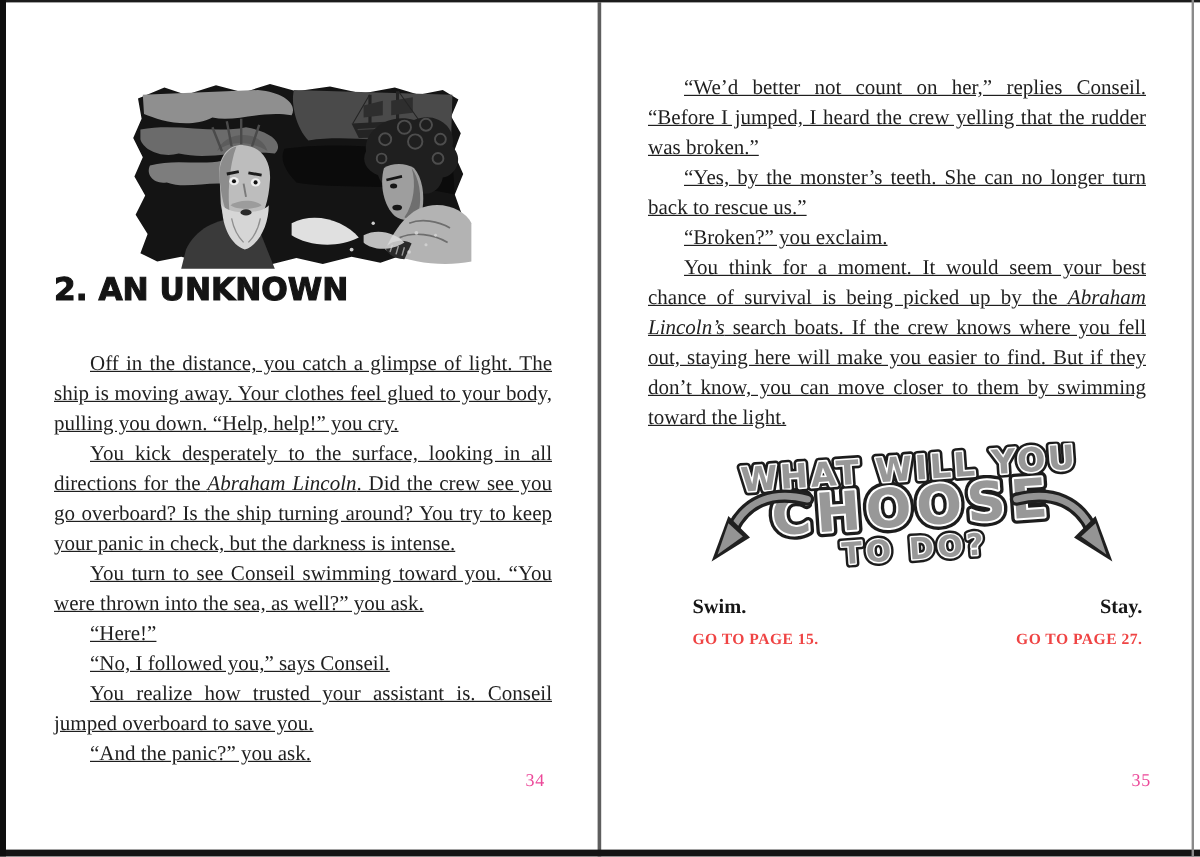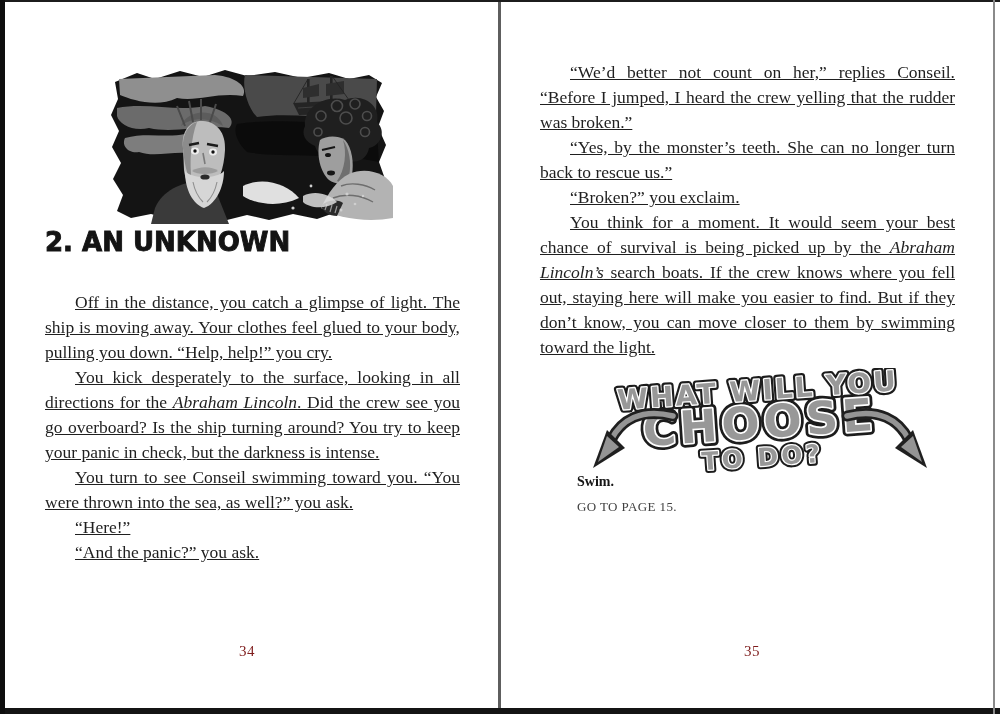--- a/index.html
+++ b/index.html
@@ -21,33 +21,33 @@
     font-family:"DejaVu Sans",sans-serif;font-weight:bold;color:#141414;
     font-size:26px;line-height:27px;letter-spacing:0px;
     -webkit-text-stroke:0.9px #141414;
   }
   .body-text{position:absolute;width:415px;font-size:17.5px;line-height:25px;text-align:justify;text-decoration:underline;}
   .body-left{left:45px;top:290px;}
   .body-right{left:540px;top:60px;}
   .body-text p{margin:0;text-indent:30px;}
   .body-text .em{font-style:italic;}
   .page-number{
-    position:absolute;top:643px;width:414px;text-align:center;
-    font-size:15px;color:#7f1d1d;letter-spacing:0.5px;
+    position:absolute;top:643px;width:414px;text-align:right;
+    font-size:15px;color:#ec4899;letter-spacing:0.5px;
   }
   .pn-left{left:40px;}
   .pn-right{left:545px;}
 
   
   .choice-banner{position:absolute;left:545px;top:368px;width:430px;height:110px;}
   .choice-option{position:absolute;top:474px;}
   .opt-left{left:577px;text-align:left;}
   .opt-right{right:48px;text-align:right;}
-  .opt-label{font-weight:bold;font-size:14px;color:#161616;}
-  .opt-goto{font-weight:normal;font-size:13px;letter-spacing:0.4px;color:#404040;margin-top:9px;}
+  .opt-label{font-weight:bold;font-size:17px;color:#161616;margin-top:22px;}
+  .opt-goto{font-weight:bold;font-size:13px;letter-spacing:0.4px;color:#ef4444;margin-top:9px;}
 </style>
 </head>
 <body>
 
 <div class="spread">
 
   <svg class="illustration" viewBox="0 0 296 160" xmlns="http://www.w3.org/2000/svg">
 
     <g>
       <path fill="#141414" d="M18,16 L40,7 58,13 83,5 106,11 128,4 150,10 178,6 205,12 232,7 252,13 272,9 285,17
@@ -128,20 +128,22 @@
 
   <div class="chapter-title">
     <div>2. AN UNKNOWN</div>
   </div>
 
   <div class="body-text body-left">
       <p><span>Off in the distance, you catch a glimpse of light. The ship is moving away. Your clothes feel glued to your body, pulling you down. “Help, help!” you cry.</span></p>
       <p><span>You kick desperately to the surface, looking in all directions for the </span><span class="em">Abraham Lincoln</span><span>. Did the crew see you go overboard? Is the ship turning around? You try to keep your panic in check, but the darkness is intense.</span></p>
       <p><span>You turn to see Conseil swimming toward you. “You were thrown into the sea, as well?” you ask.</span></p>
       <p><span>“Here!”</span></p>
+      <p><span>“No, I followed you,” says Conseil.</span></p>
+      <p><span>You realize how trusted your assistant is. Conseil jumped overboard to save you.</span></p>
       <p><span>“And the panic?” you ask.</span></p>
     </div>
 
   <div class="page-number pn-left">34</div>
 
   <div class="body-text body-right">
       <p><span>“We’d better not count on her,” replies Conseil. “Before I jumped, I heard the crew yelling that the rudder was broken.”</span></p>
       <p><span>“Yes, by the monster’s teeth. She can no longer turn back to rescue us.”</span></p>
       <p><span>“Broken?” you exclaim.</span></p>
       <p><span>You think for a moment. It would seem your best chance of survival is being picked up by the </span><span class="em">Abraham Lincoln’s</span><span> search boats. If the crew knows where you fell out, staying here will make you easier to find. But if they don’t know, you can move closer to them by swimming toward the light.</span></p>
@@ -165,20 +167,24 @@
       <polygon points="48,100 80,80 62,62" fill="#1f1f1f"></polygon>
       <polygon points="53,94 74,79 62,68" fill="#949494"></polygon>
     </g>
     <use href="#arrowL" transform="translate(430,0) scale(-1,1)"></use>
   </svg>
 
   <div class="choice-option opt-left">
     <div class="opt-label">Swim.</div>
     <div class="opt-goto">GO TO PAGE 15.</div>
   </div>
+  <div class="choice-option opt-right">
+    <div class="opt-label">Stay.</div>
+    <div class="opt-goto">GO TO PAGE 27.</div>
+  </div>
 
   <div class="page-number pn-right">35</div>
 
   <div class="divider"></div>
   <div class="edge-top"></div>
   <div class="edge-bottom"></div>
   <div class="edge-left"></div>
   <div class="edge-right"></div>
 </div>
 

